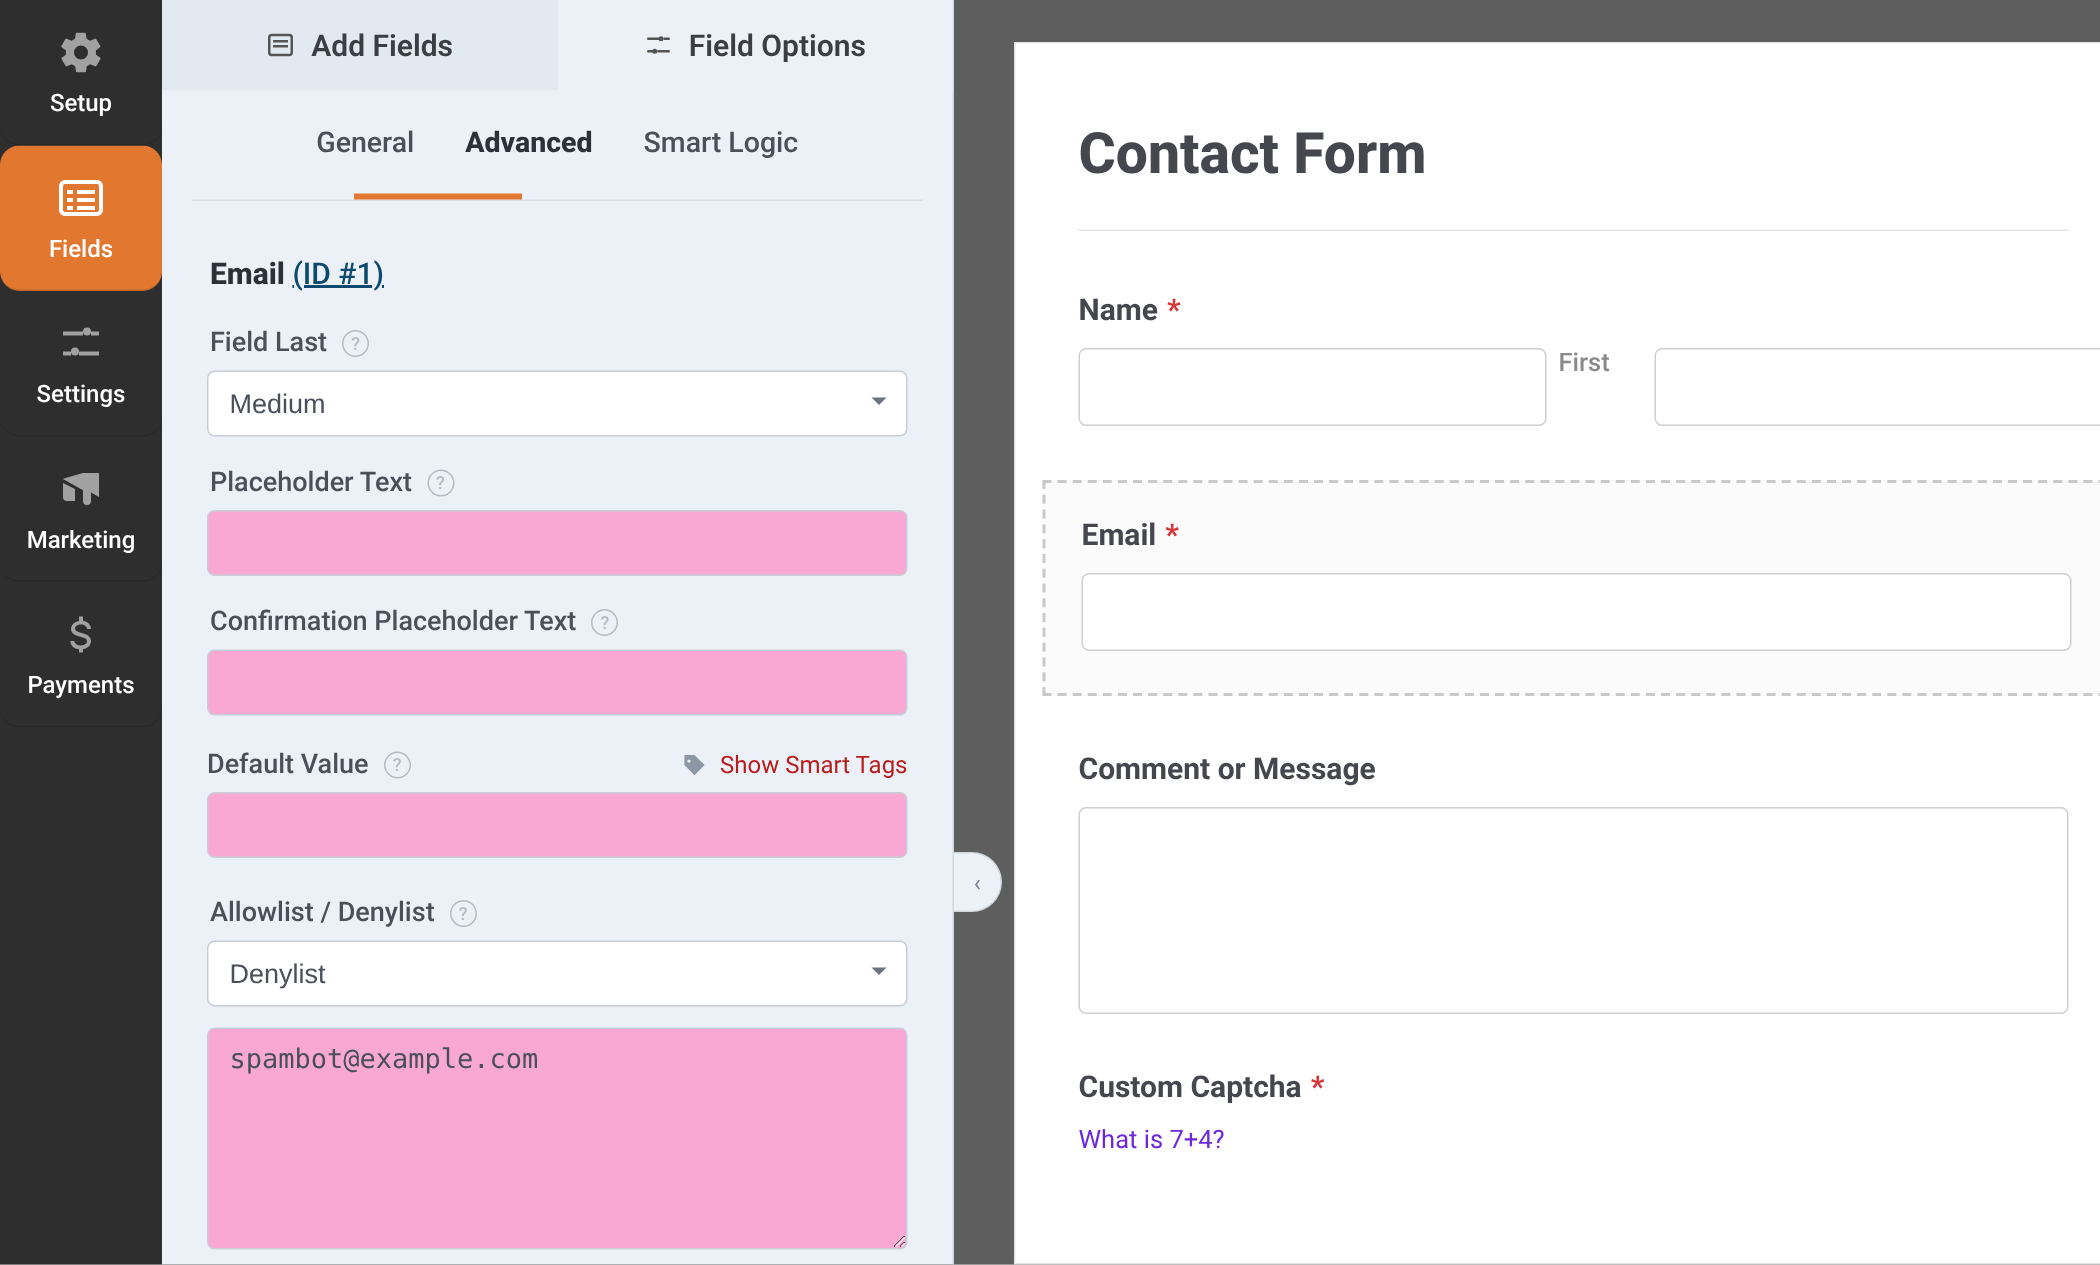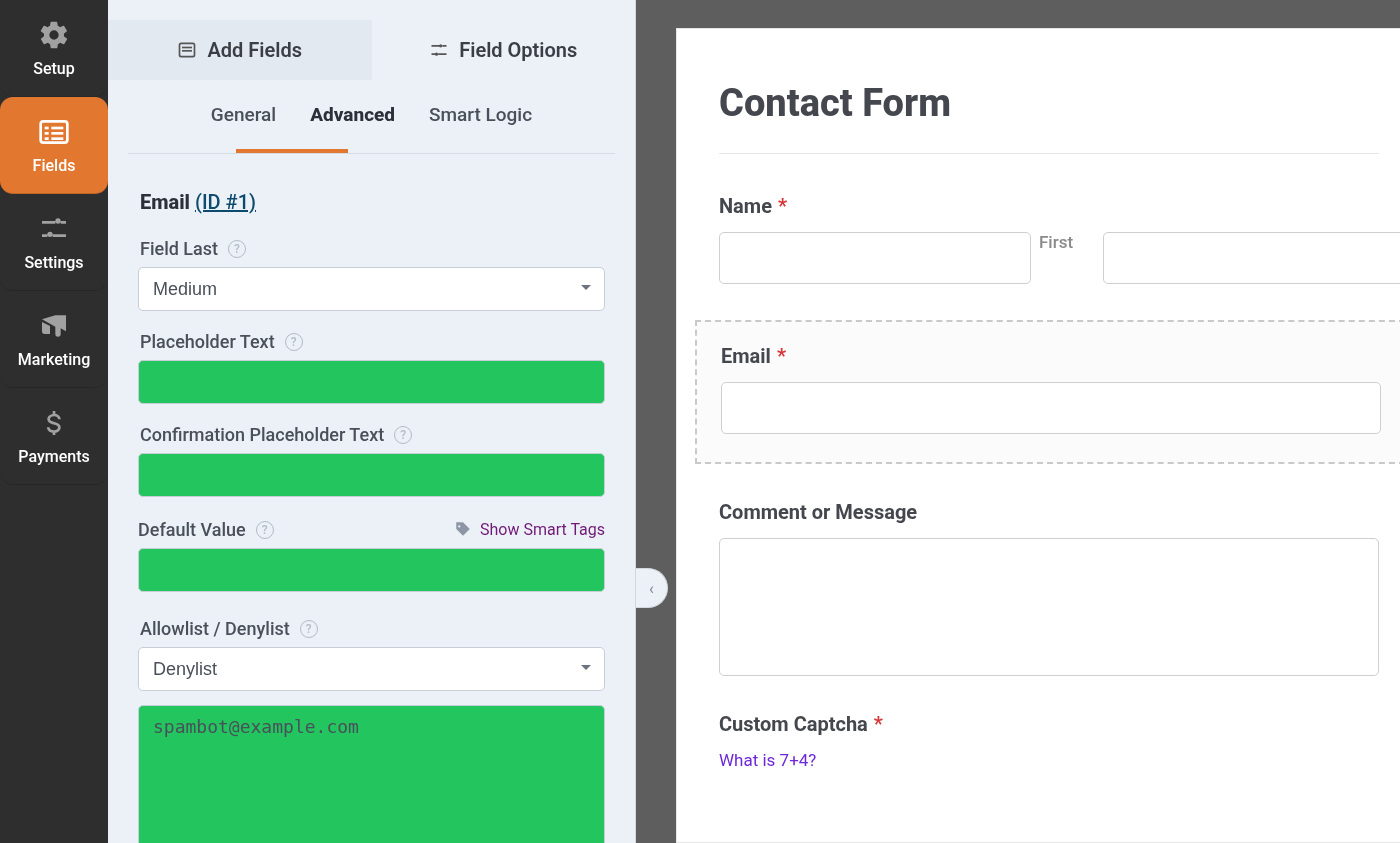--- a/index.html
+++ b/index.html
@@ -52,21 +52,20 @@
     flex: 0 0 528px;
     background: #ecf1f8;
     border-right: 1px solid #d2d8e0;
     position: relative;
     z-index: 2;
   }
   .panel-tabs {
     display: flex;
     height: 60px;
     background: #e3e9f1;
-    margin-top: 20px;
   }
   .panel-tab {
     flex: 1;
     display: flex;
     align-items: center;
     justify-content: center;
     gap: 10px;
     font-size: 20px;
     font-weight: 600;
     color: #3b3f45;
@@ -110,34 +109,34 @@
   .help {
     width:18px;height:18px;border:1.5px solid #b3bbc6;border-radius:50%;
     display:inline-flex;align-items:center;justify-content:center;
     font-size:12px;color:#b3bbc6;
   }
   .select, .tinput, .tarea {
     width: 100%;
     border: 1px solid #c7ced8;
     border-radius: 5px;
     font-size: 18px;
-    background:#22c55e;
+    background:#f9a8d4;
     color:#4a505a;
   }
   .select { height: 44px; padding: 0 52px 0 14px; position:relative; appearance:none; background:
     #fff; }
   .select-wrap { position:relative; }
   .select-wrap::after {
     content:""; position:absolute; right:14px; top:18px;
     border:5px solid transparent; border-top-color:#6b7280;
   }
   .tinput { height: 44px; padding: 0 14px; }
   .tarea { height: 148px; padding: 10px 14px; resize: both; }
   .row-flex { display:flex; align-items:center; justify-content:space-between; }
-  .smart { color:#701a75; font-size:16px; display:flex; align-items:flex-start; gap:8px; cursor:pointer; }
+  .smart { color:#b91c1c; font-size:16px; display:flex; align-items:flex-end; gap:8px; cursor:pointer; }
   .smart svg { width:18px;height:18px; fill:#8c96a5; }
 
   
   .hl { border: 6px solid #e2592c; border-radius: 2px; position:absolute; pointer-events:none; }
   .hl-fo { top: -4px; left: 408px; width: 198px; height: 58px; }
   .hl-adv { top: 62px; left: 236px; width: 140px; height: 64px; }
   .hl-allow { top: 572px; left: 134px; width: 498px; height: 270px; }
 
   
   .collapse {

